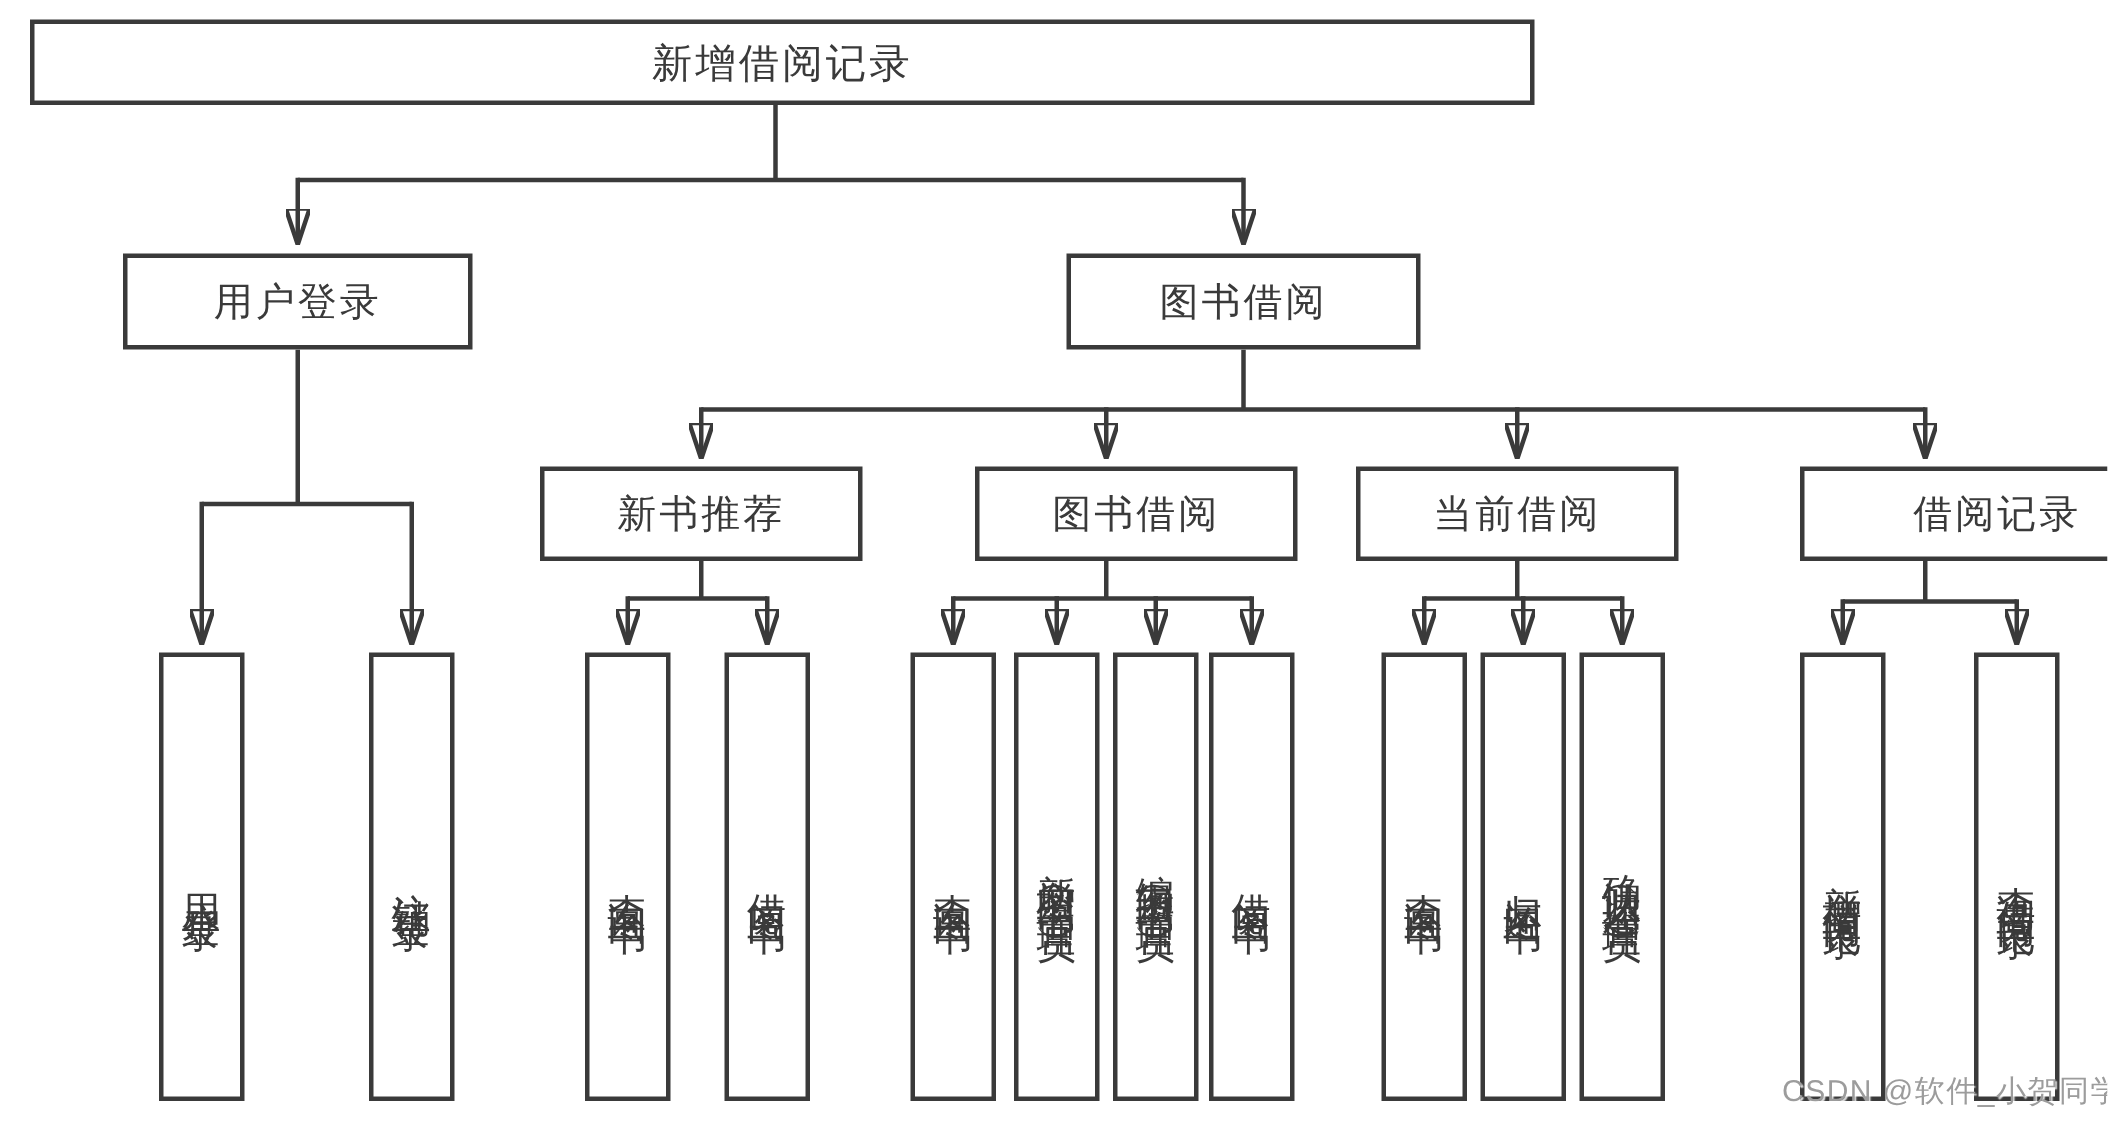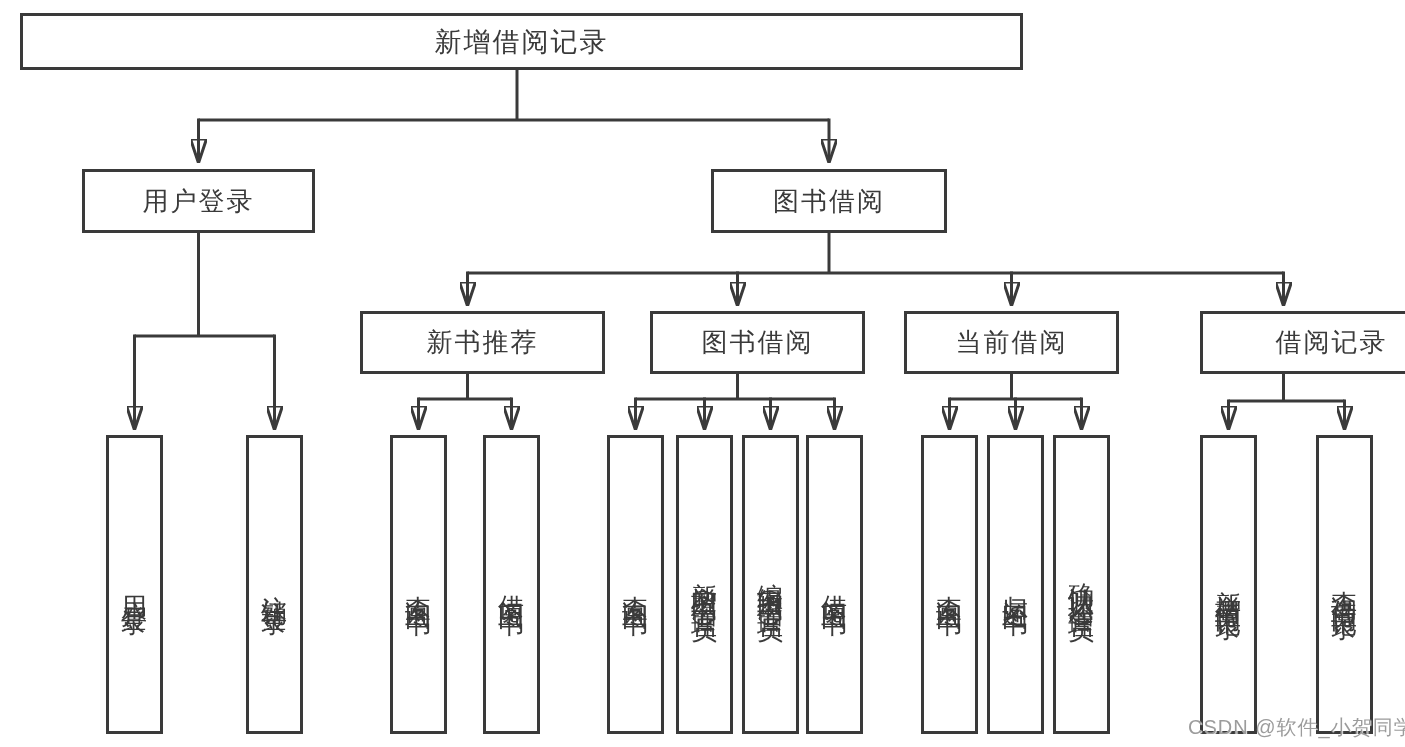--- a/index.html
+++ b/index.html
@@ -136,21 +136,21 @@
     <span>新增借阅记录</span>
   </div>
 
   <div class="node h l2" style="left:82px; width:233px;">
     <span>用户登录</span>
   </div>
   <div class="node h l2" style="left:711px; width:236px;">
     <span>图书借阅</span>
   </div>
 
-  <div class="node h l3" style="left:360px; width:245px;font-family:Liberation Serif, serif;">
+  <div class="node h l3" style="left:360px; width:215px;font-family:Liberation Serif, serif;">
     <span>新书推荐</span>
   </div>
   <div class="node h l3" style="left:650px; width:215px;">
     <span>图书借阅</span>
   </div>
   <div class="node h l3" style="left:904px; width:215px;">
     <span>当前借阅</span>
   </div>
   <div class="node h l3" style="left:1200px; width:215px;padding-left:48px;">
     <span>借阅记录</span>

